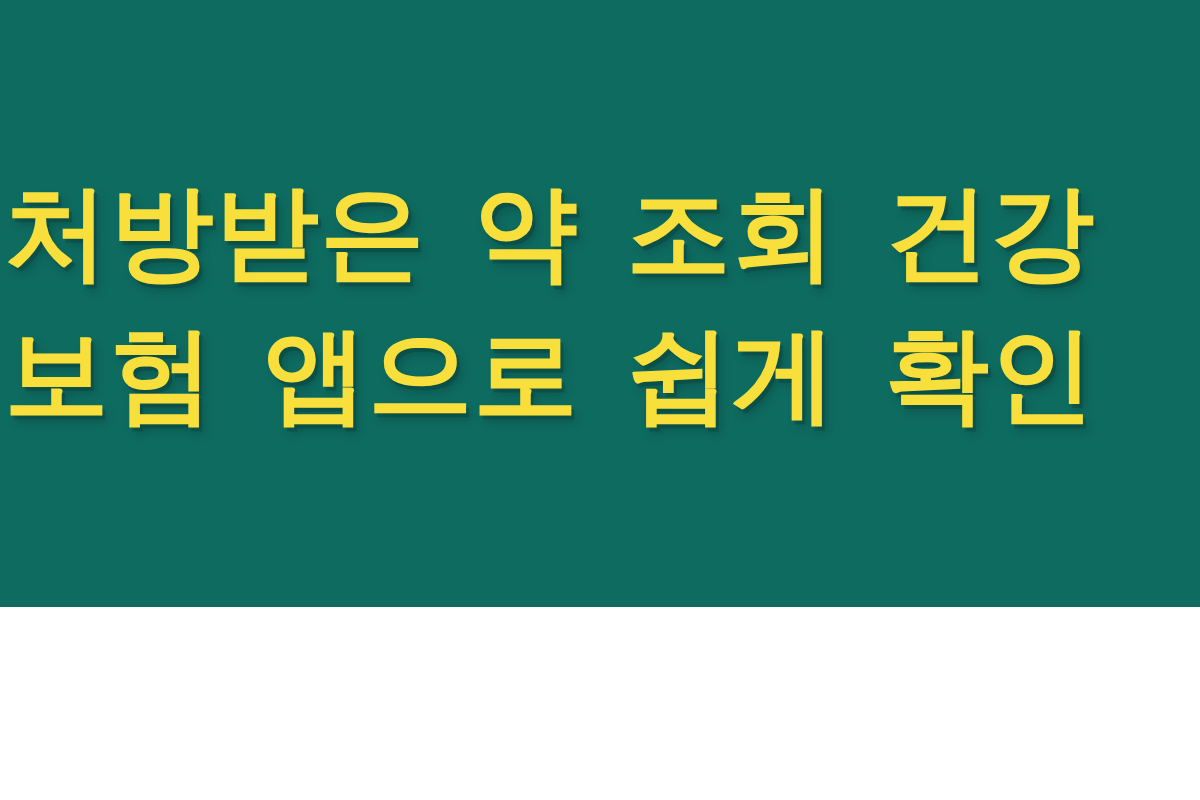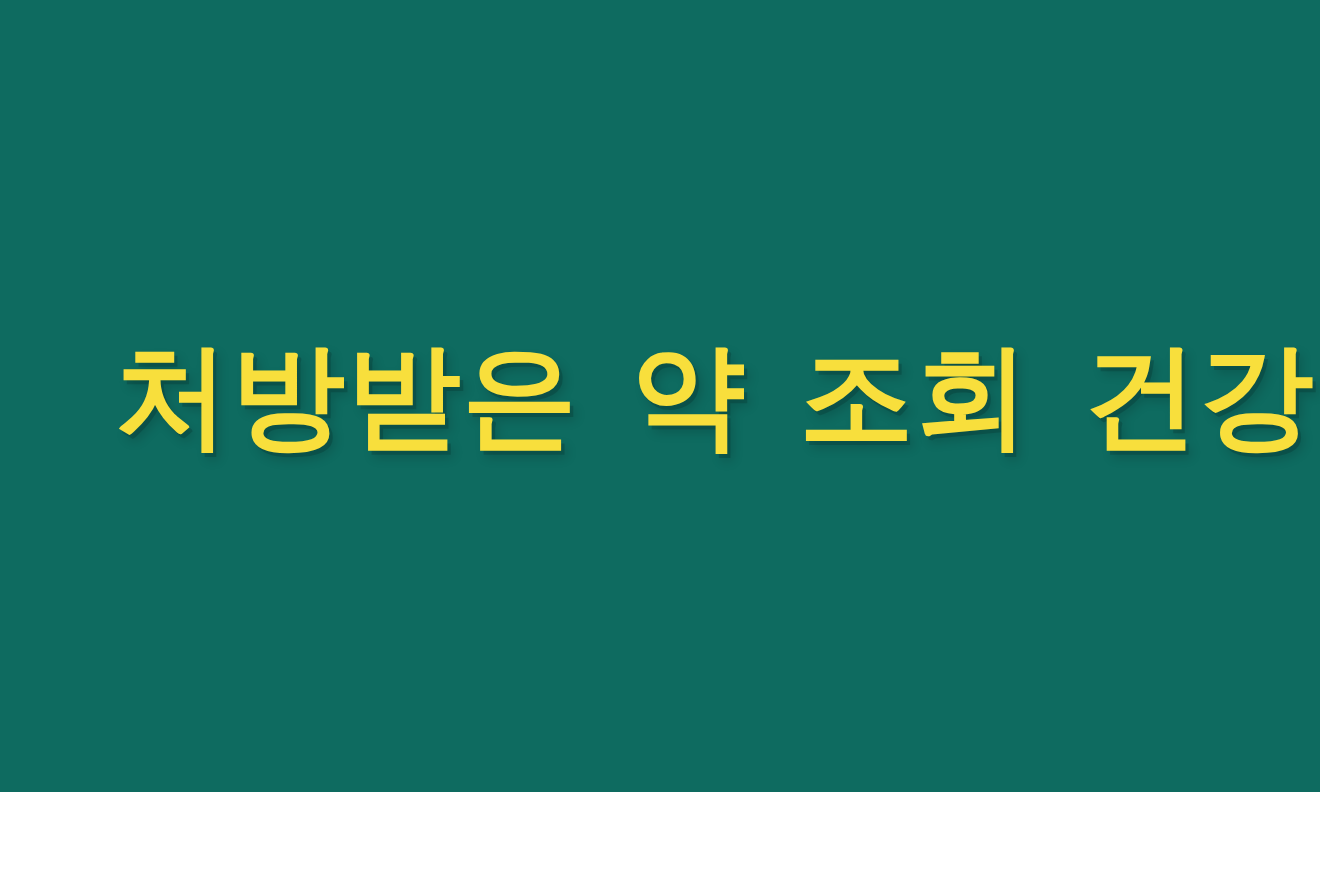--- a/index.html
+++ b/index.html
@@ -11,25 +11,25 @@
     overflow: hidden;
   }
 
   body {
     font-family: "DejaVu Sans", "Liberation Sans", sans-serif;
   }
 
   #banner {
     position: relative;
     width: 1200px;
-    height: 720px;
+    height: 607px;
     background: #0e6b60;
     display: flex;
     align-items: center;
-    justify-content: flex-end;
+    justify-content: flex-start;
     box-sizing: border-box;
   }
 
   #headline {
     width: 1100px;
     text-align: center;
     color: #f8df3c;
     font-family: "DejaVu Sans", "Liberation Sans", sans-serif;
     font-weight: 700;
     font-size: 104px;
@@ -55,15 +55,16 @@
     margin-top: 4px;
   }
 </style>
 </head>
 <body>
 
 <div id="banner" style="background: rgb(14, 107, 96);">
 
   <div id="headline" style="color: rgb(248, 223, 60);">
     <span class="headline-line">처방받은 약 조회 건강</span>
+    <span class="headline-line">보험 앱으로 쉽게 확인</span>
   </div>
 
 </div>
 
 </body></html>

